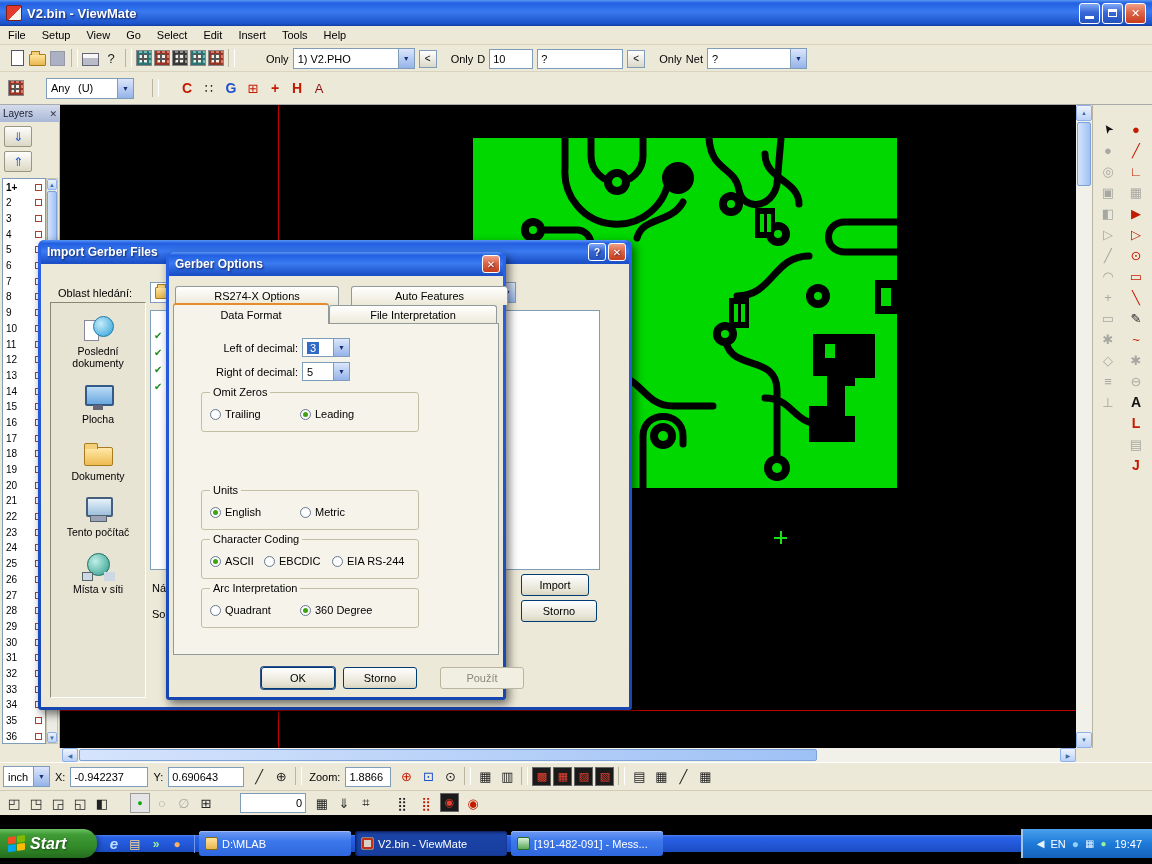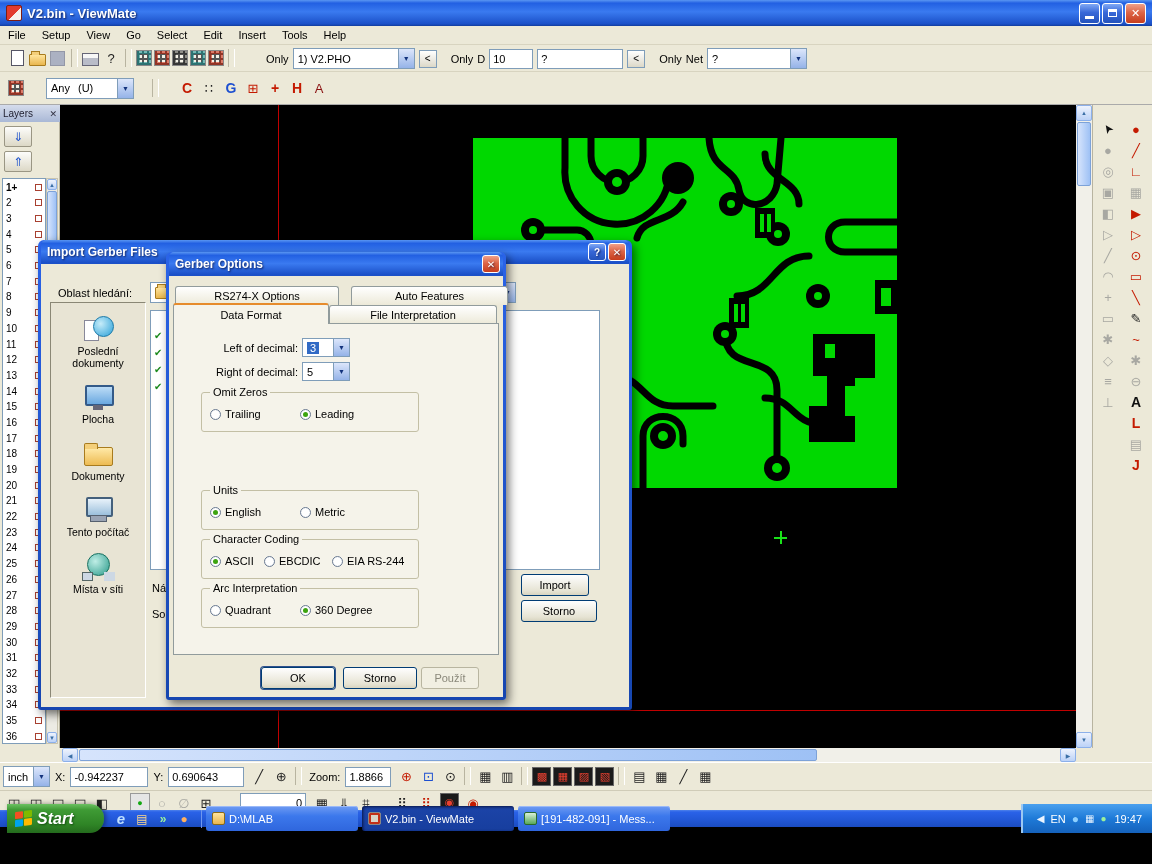--- a/index.html
+++ b/index.html
@@ -161,22 +161,22 @@
     background:#f4cf7a; border:1px solid #a87b1e; border-bottom:none; border-radius:2px 2px 0 0; }
   .icon-computer::before { content:""; position:absolute; left:5px; top:1px; width:23px; height:16px;
     background:linear-gradient(#e8f2fa,#9cc0dc); border:2px solid #44607c; border-radius:2px; }
   .icon-computer::after { content:""; position:absolute; left:9px; bottom:2px; width:15px; height:5px; background:#9aa4b4; border:1px solid #55606e; }
   .icon-network::before { content:""; position:absolute; left:6px; top:0; width:21px; height:21px; border-radius:50%;
     background:radial-gradient(circle at 35% 35%,#bfeee6,#2a9a8a); border:1px solid #177060; }
   .icon-network::after { content:""; position:absolute; left:1px; bottom:0; width:9px; height:7px; background:#cdd8e4; border:1px solid #566; box-shadow:22px 0 0 #cdd8e4; }
   .chk { color:#1c8a1c; font-size:10px; height:17px; display:flex; align-items:center; padding-left:3px; }
 
   
-  .taskbar { left:0; top:810px; width:1152px; height:17px;
-    background:linear-gradient(180deg,#4f82ea 0%,#2a62e8 12%,#2258d8 55%,#1b4cc0 100%); display:flex; align-items:center;padding-left:7px; }
+  .taskbar { left:0; top:835px; width:1152px; height:17px;
+    background:linear-gradient(180deg,#4f82ea 0%,#2a62e8 12%,#2258d8 55%,#1b4cc0 100%); display:flex; align-items:center; }
   .startbtn { height:29px; width:97px; border-radius:0 14px 14px 0; display:flex; align-items:center; gap:5px; padding:0 12px 0 8px;
     background:linear-gradient(180deg,#6cc162 0%,#3f9b35 20%,#2f8526 70%,#246b1d 100%);
     color:#fff; font-weight:bold; font-style:italic; font-size:16px; text-shadow:1px 1px 2px rgba(0,40,0,.6);
     box-shadow:2px 0 5px rgba(0,0,0,.4); }
   .flag { width:17px; height:15px; display:grid; grid-template-columns:1fr 1fr; grid-template-rows:1fr 1fr; gap:1px; transform:skewY(-8deg); }
   .flag span { border-radius:1px; }
   .qicon { width:18px; height:18px; display:flex; align-items:center; justify-content:center; font-size:12px; color:#fff; }
   .qe { color:#bfe0ff; font-weight:bold; font-style:italic; font-size:15px; }
   .qfolder { color:#ffd98c; } .qgreen { color:#9cf09c; font-weight:bold; } .qorange { color:#ffb060; }
   .task { height:25px; width:152px; margin-left:4px; border-radius:3px; display:flex; align-items:center; gap:4px; padding:0 6px;
@@ -781,21 +781,21 @@
         <span class="legend">Arc Interpretation</span>
         <span class="radio" style="left:8px"></span>
         <span class="rlabel" style="left:23px">Quadrant</span>
         <span class="radio checked" style="left:98px"></span>
         <span class="rlabel" style="left:113px">360 Degree</span>
       </div>
     </div>
 
     <div class="xpbtn default" style="left:92px;top:391px;width:74px">OK</div>
     <div class="xpbtn" style="left:174px;top:391px;width:74px">Storno</div>
-    <div class="xpbtn disabled" style="left:252px;top:391px;width:58px">Použít</div>
+    <div class="xpbtn disabled" style="left:271px;top:391px;width:84px">Použít</div>
   </div>
 </div>
 
 <div class="abs taskbar">
   <div class="startbtn">
     <span class="flag">
       <span style="background:#f25022"></span>
         <span style="background:#7fba00"></span>
       <span style="background:#00a4ef"></span>
         <span style="background:#ffb900"></span>

